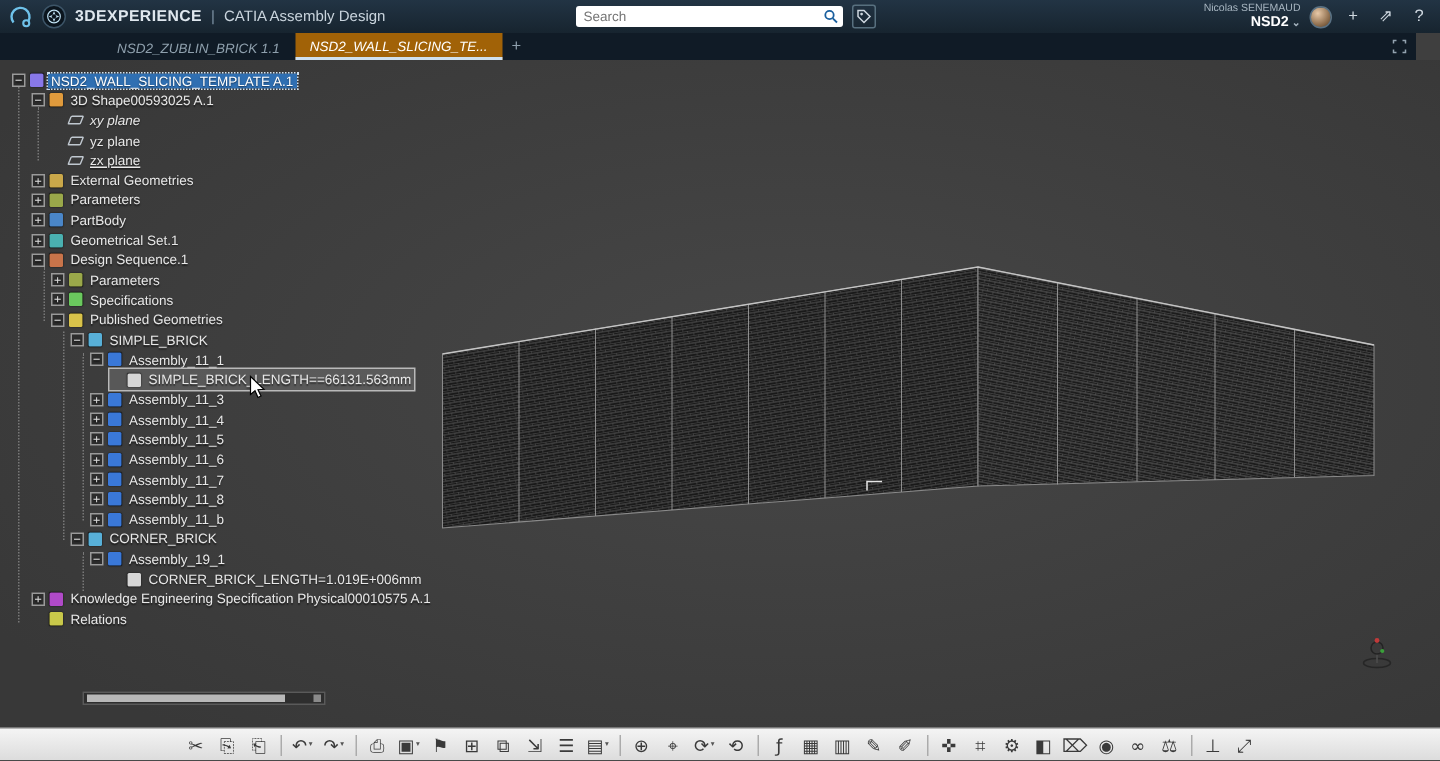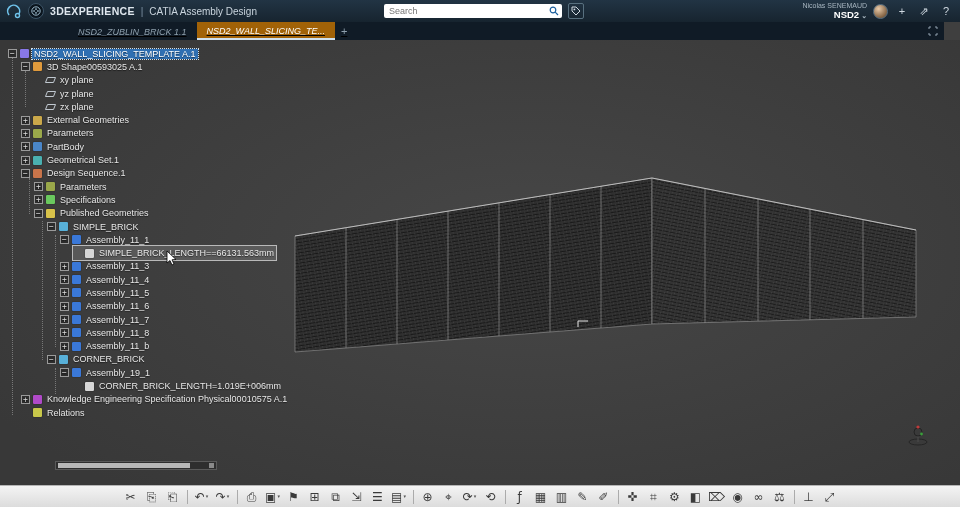--- a/index.html
+++ b/index.html
@@ -33,21 +33,21 @@
   .workspace .caret { font-size: 7px; margin-left: 2px; color: #a7b5c0; }
   .avatar { width: 15px; height: 15px; border-radius: 50%; flex: none;
             background: radial-gradient(circle at 35% 30%, #e8c9a8, #8a6a4a 65%, #4e3b28);
             border: 1px solid #5a7183; }
   .hbtn { width: 16px; height: 16px; display: flex; align-items: center; justify-content: center;
           color: #cfd8e0; font-size: 11px; background: none; border: none; line-height: 1; }
 
   
   .tabbar { position: absolute; top: 22px; left: 0; right: 16px; height: 18px;
             background: #101b26; display: flex; align-items: stretch; padding-left: 68px;
-            z-index: 30; text-decoration: underline; }
+            z-index: 30; }
   .tabs { display: flex; }
   .tab { font-size: 9px; font-style: italic; color: #8fa0ad; padding: 3px 10px 2px;
          display: flex; align-items: center; white-space: nowrap; }
   .tab.active { color: #fff; background: #a16207; border-bottom: 2px solid #cfe0ee; }
   .tab-add { background: none; border: none; color: #8fa0ad; font-size: 11px; padding: 0 6px; }
   .expand-corner { position: absolute; right: 5px; top: 3px; width: 12px; height: 12px;
                    display: flex; align-items: center; justify-content: center; }
 
   
   .viewport { position: absolute; top: 40px; left: 0; right: 0; bottom: 0;
@@ -234,31 +234,31 @@
     <div class="tree-row selected" style="margin-left: 0px;">
           <span class="expander">−</span>
           <span class="tree-ico ico-product"></span>
           <span class="tree-label">NSD2_WALL_SLICING_TEMPLATE A.1</span>
         </div>
         <div class="tree-row" style="margin-left: 13px;">
           <span class="expander">−</span>
           <span class="tree-ico ico-shape"></span>
           <span class="tree-label">3D Shape00593025 A.1</span>
         </div>
-        <div class="tree-row" style="margin-left: 26px;">
+        <div class="tree-row" style="margin-left: 26px; font-style: italic;">
           <span class="expander spacer"></span>
           <span class="tree-ico ico-plane"></span>
           <span class="tree-label">xy plane</span>
         </div>
         <div class="tree-row" style="margin-left: 26px;">
           <span class="expander spacer"></span>
           <span class="tree-ico ico-plane"></span>
           <span class="tree-label">yz plane</span>
         </div>
-        <div class="tree-row" style="margin-left: 26px;">
+        <div class="tree-row" style="margin-left: 26px; text-decoration: underline;">
           <span class="expander spacer"></span>
           <span class="tree-ico ico-plane"></span>
           <span class="tree-label">zx plane</span>
         </div>
         <div class="tree-row" style="margin-left: 13px;">
           <span class="expander">+</span>
           <span class="tree-ico ico-folder"></span>
           <span class="tree-label">External Geometries</span>
         </div>
         <div class="tree-row" style="margin-left: 13px;">

